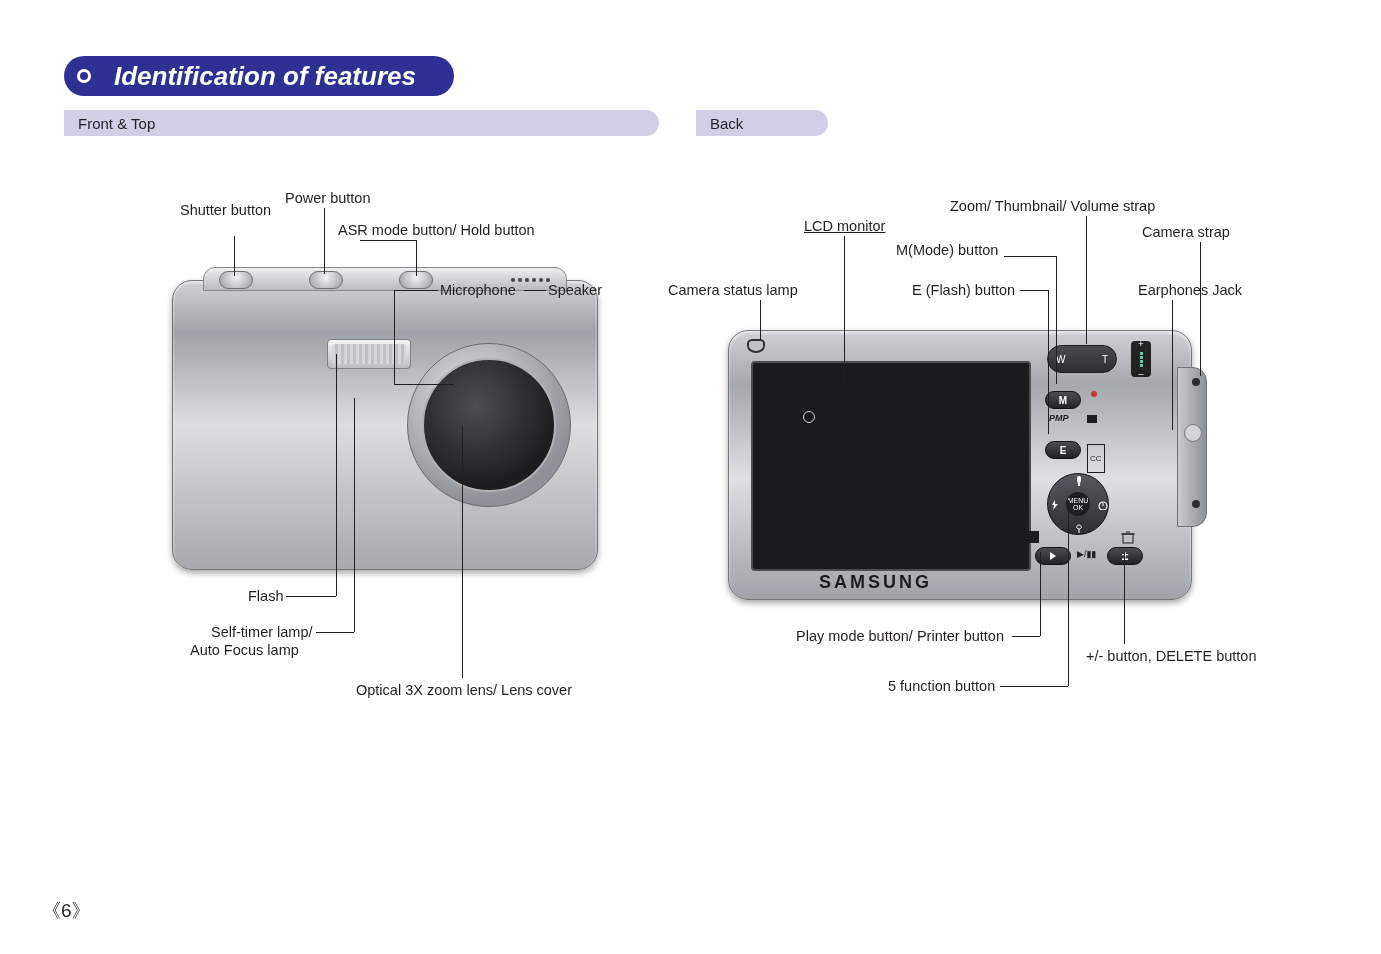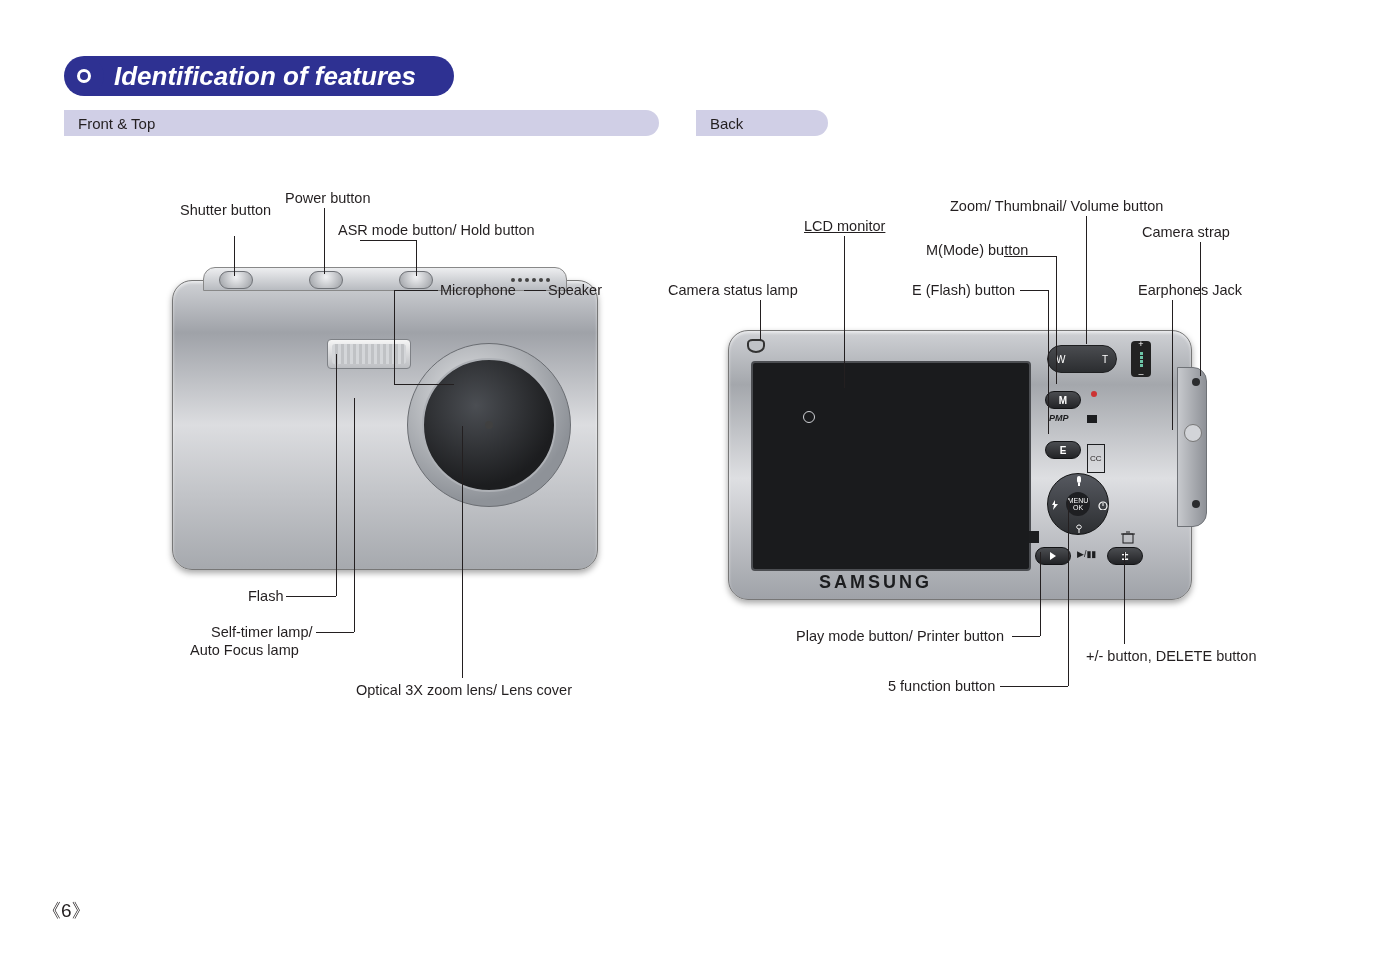--- a/index.html
+++ b/index.html
@@ -276,24 +276,24 @@
       <svg class="del-lbl">
           <rect x="2" y="3" width="10" height="9" fill="none" stroke="#1c1d1f"></rect>
           <path d="M0 3 L14 3 M5 1 L9 1" stroke="#1c1d1f"></path>
         </svg>
     </div>
   </div>
 
   <div class="label" style="left:740px; top:68px;text-decoration:underline;">LCD monitor</div>
   <div class="vline line" style="left:780px; top:86px; height:152px;"></div>
 
-  <div class="label" style="left:886px; top:48px;">Zoom/ Thumbnail/ Volume button</div>
+  <div class="label" style="left:886px; top:48px;">Zoom/ Thumbnail/ Volume strap</div>
   <div class="vline line" style="left:1022px; top:66px; height:128px;"></div>
 
-  <div class="label" style="left:832px; top:92px;margin-left:30px;">M(Mode) button</div>
+  <div class="label" style="left:832px; top:92px;">M(Mode) button</div>
   <div class="hline line" style="left:940px; top:106px; width:52px;"></div>
   <div class="vline line" style="left:992px; top:106px; height:128px;"></div>
 
   <div class="label" style="left:1078px; top:74px;">Camera strap</div>
   <div class="vline line" style="left:1136px; top:92px; height:134px;"></div>
 
   <div class="label" style="left:604px; top:132px;">Camera status lamp</div>
   <div class="vline line" style="left:696px; top:150px; height:40px;"></div>
 
   <div class="label" style="left:848px; top:132px;">E (Flash) button</div>

